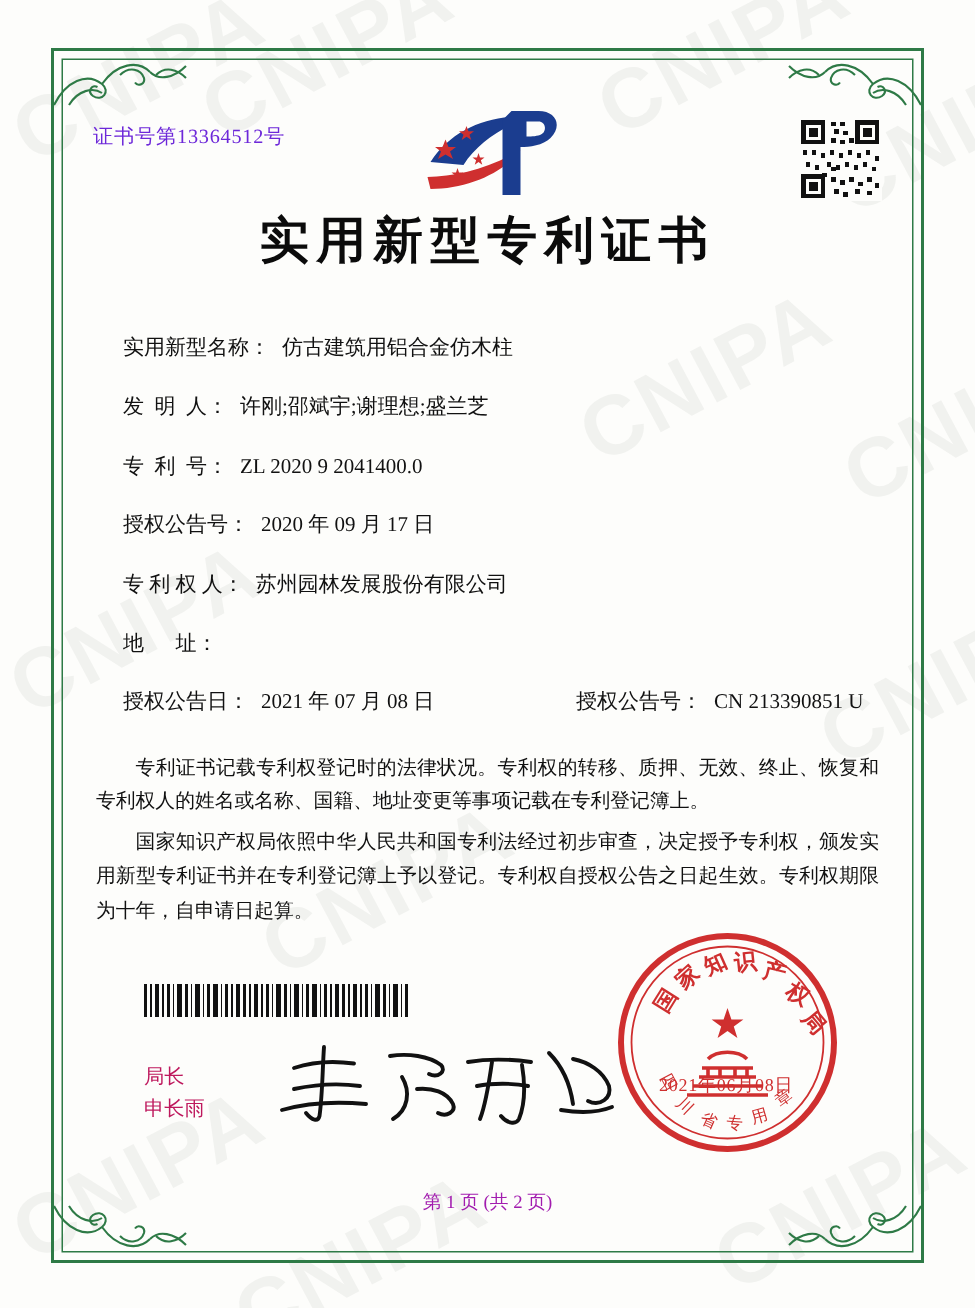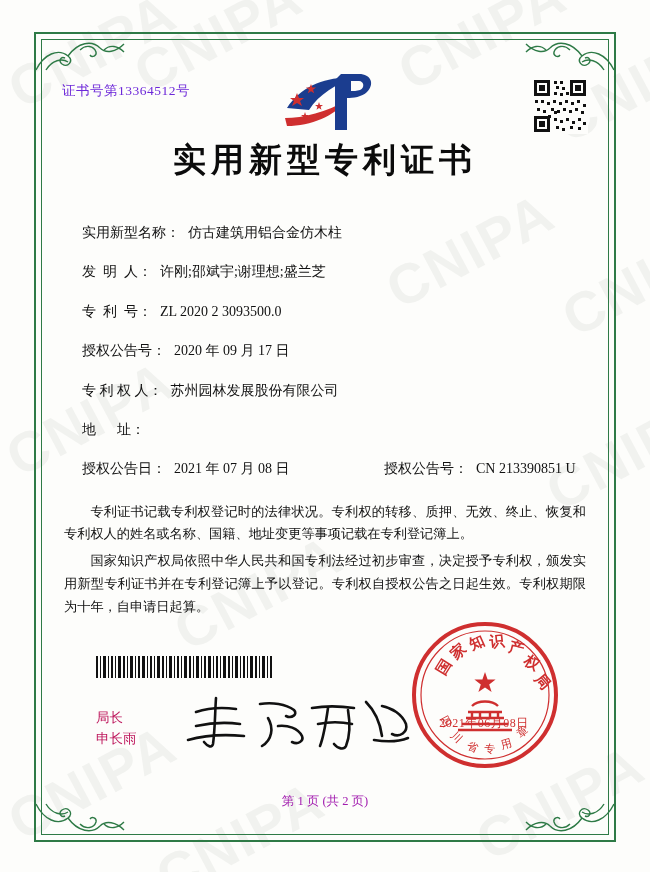--- a/index.html
+++ b/index.html
@@ -363,21 +363,21 @@
 
       <div class="field-row">
         <span class="field-label">发  明  人</span>
         <span class="field-colon">：</span>
         <span class="field-value">许刚;邵斌宇;谢理想;盛兰芝</span>
       </div>
 
       <div class="field-row">
         <span class="field-label">专  利  号</span>
         <span class="field-colon">：</span>
-        <span class="field-value">ZL 2020 2 3093500.0</span>
+        <span class="field-value">ZL 2020 9 2041400.0</span>
       </div>
 
       <div class="field-row">
         <span class="field-label">授权公告号</span>
         <span class="field-colon">：</span>
         <span class="field-value">2020 年 09 月 17 日</span>
       </div>
 
       <div class="field-row">
         <span class="field-label">专 利 权 人</span>

